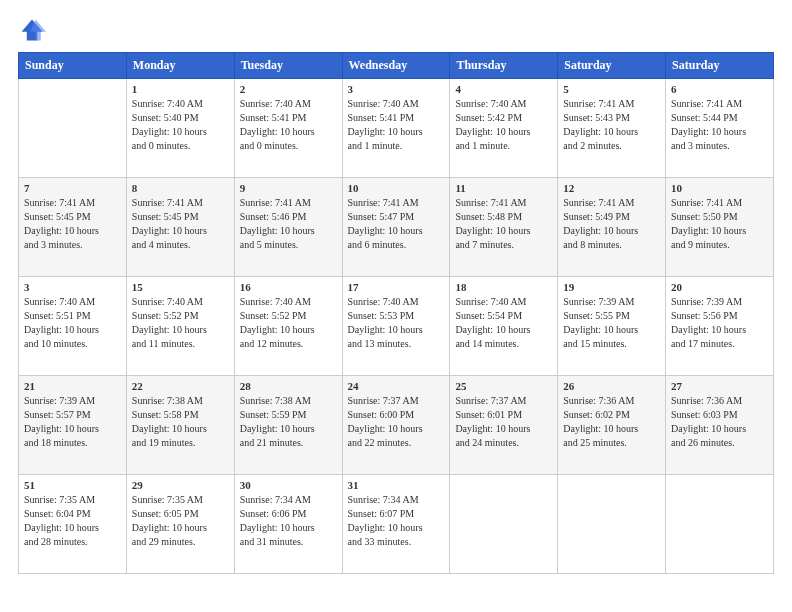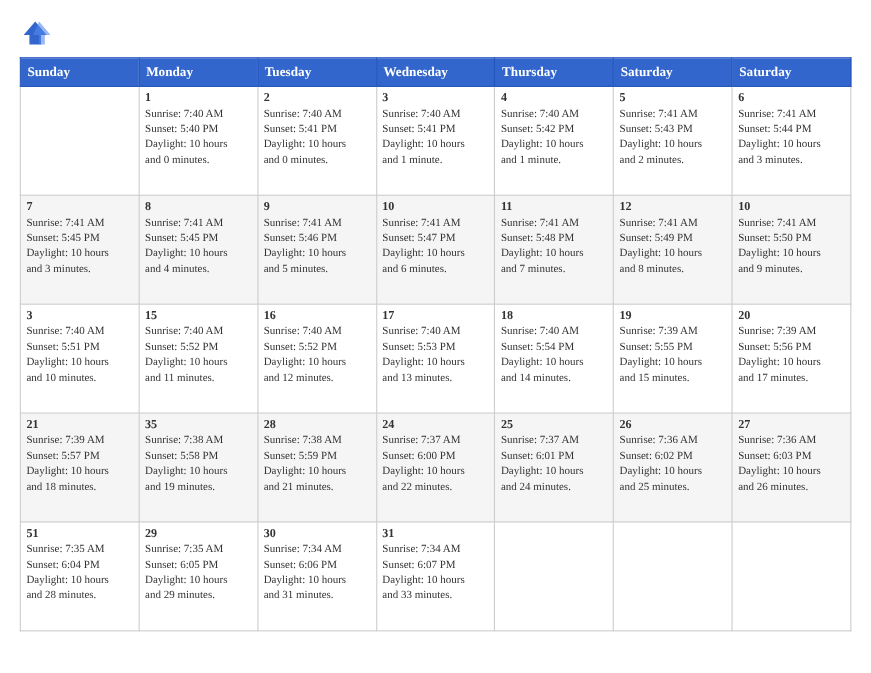--- a/index.html
+++ b/index.html
@@ -218,21 +218,21 @@
             <span class="day-number">20</span>
             <div class="day-info">Sunrise: 7:39 AM<br>Sunset: 5:56 PM<br>Daylight: 10 hours<br>and 17 minutes.</div>
           </td>
         </tr>
         <tr>
           <td>
             <span class="day-number">21</span>
             <div class="day-info">Sunrise: 7:39 AM<br>Sunset: 5:57 PM<br>Daylight: 10 hours<br>and 18 minutes.</div>
           </td>
           <td>
-            <span class="day-number">35</span>
+            <span class="day-number">22</span>
             <div class="day-info">Sunrise: 7:38 AM<br>Sunset: 5:58 PM<br>Daylight: 10 hours<br>and 19 minutes.</div>
           </td>
           <td>
             <span class="day-number">28</span>
             <div class="day-info">Sunrise: 7:38 AM<br>Sunset: 5:59 PM<br>Daylight: 10 hours<br>and 21 minutes.</div>
           </td>
           <td>
             <span class="day-number">24</span>
             <div class="day-info">Sunrise: 7:37 AM<br>Sunset: 6:00 PM<br>Daylight: 10 hours<br>and 22 minutes.</div>
           </td>

